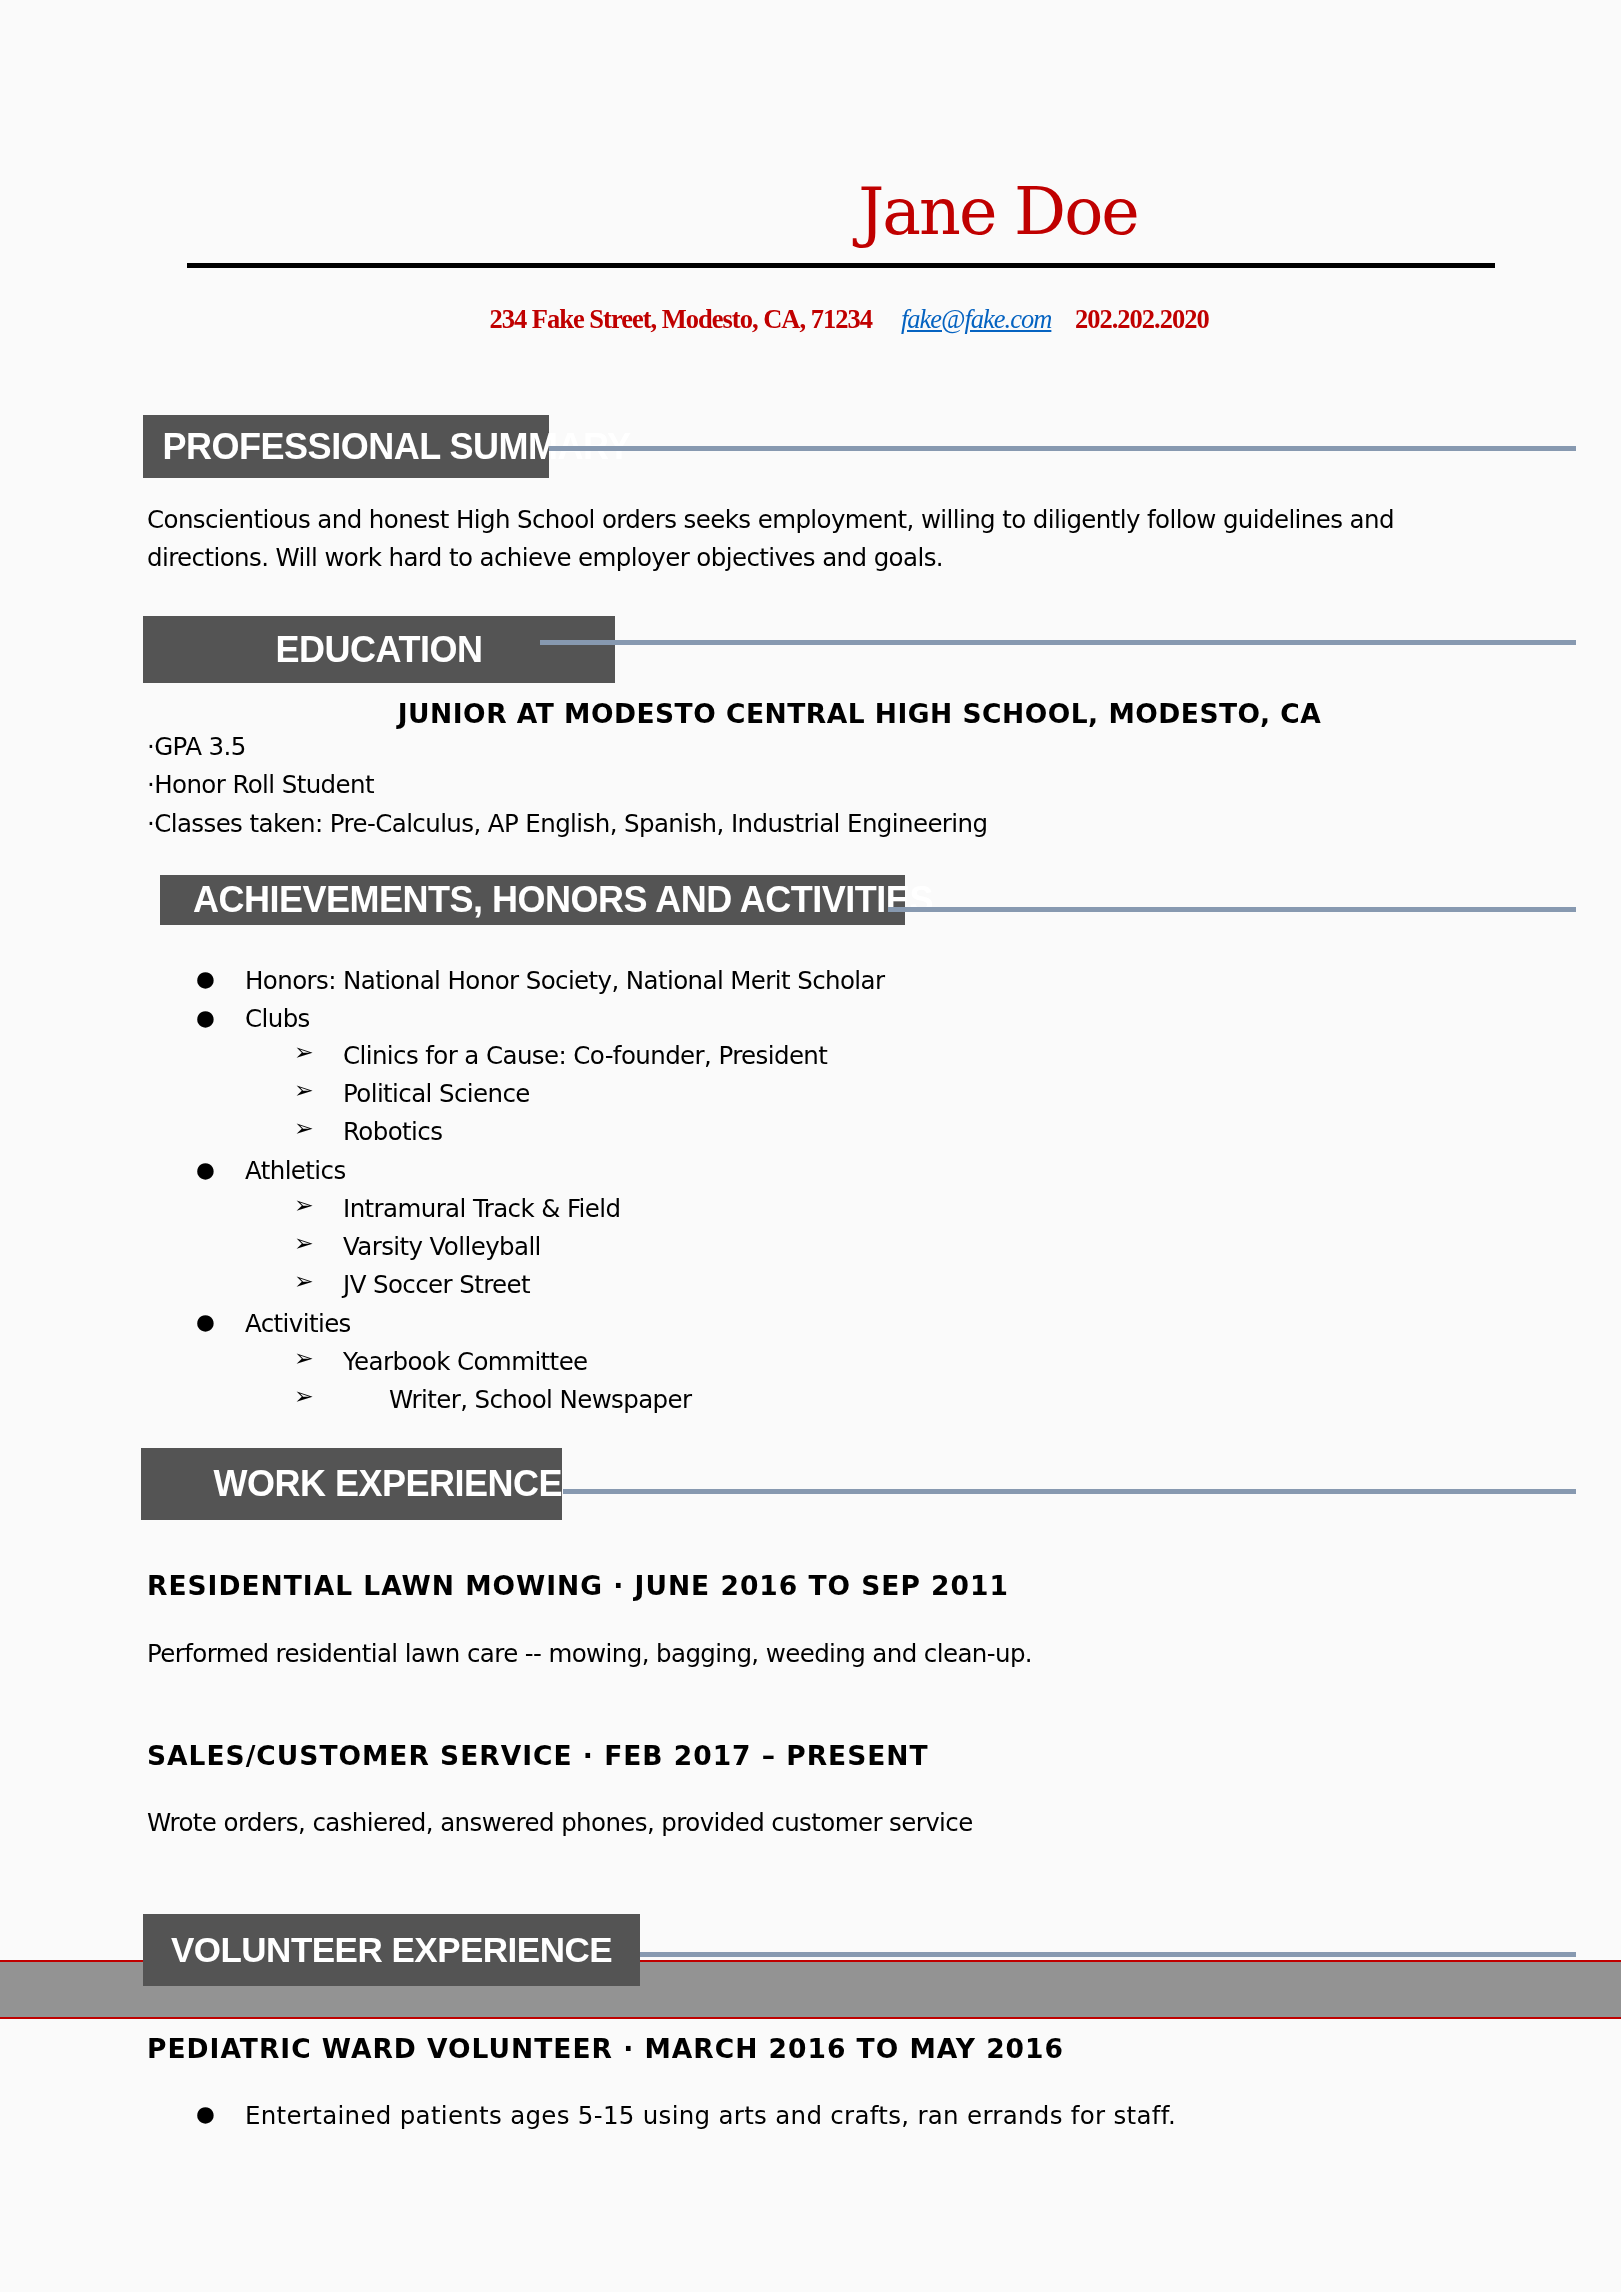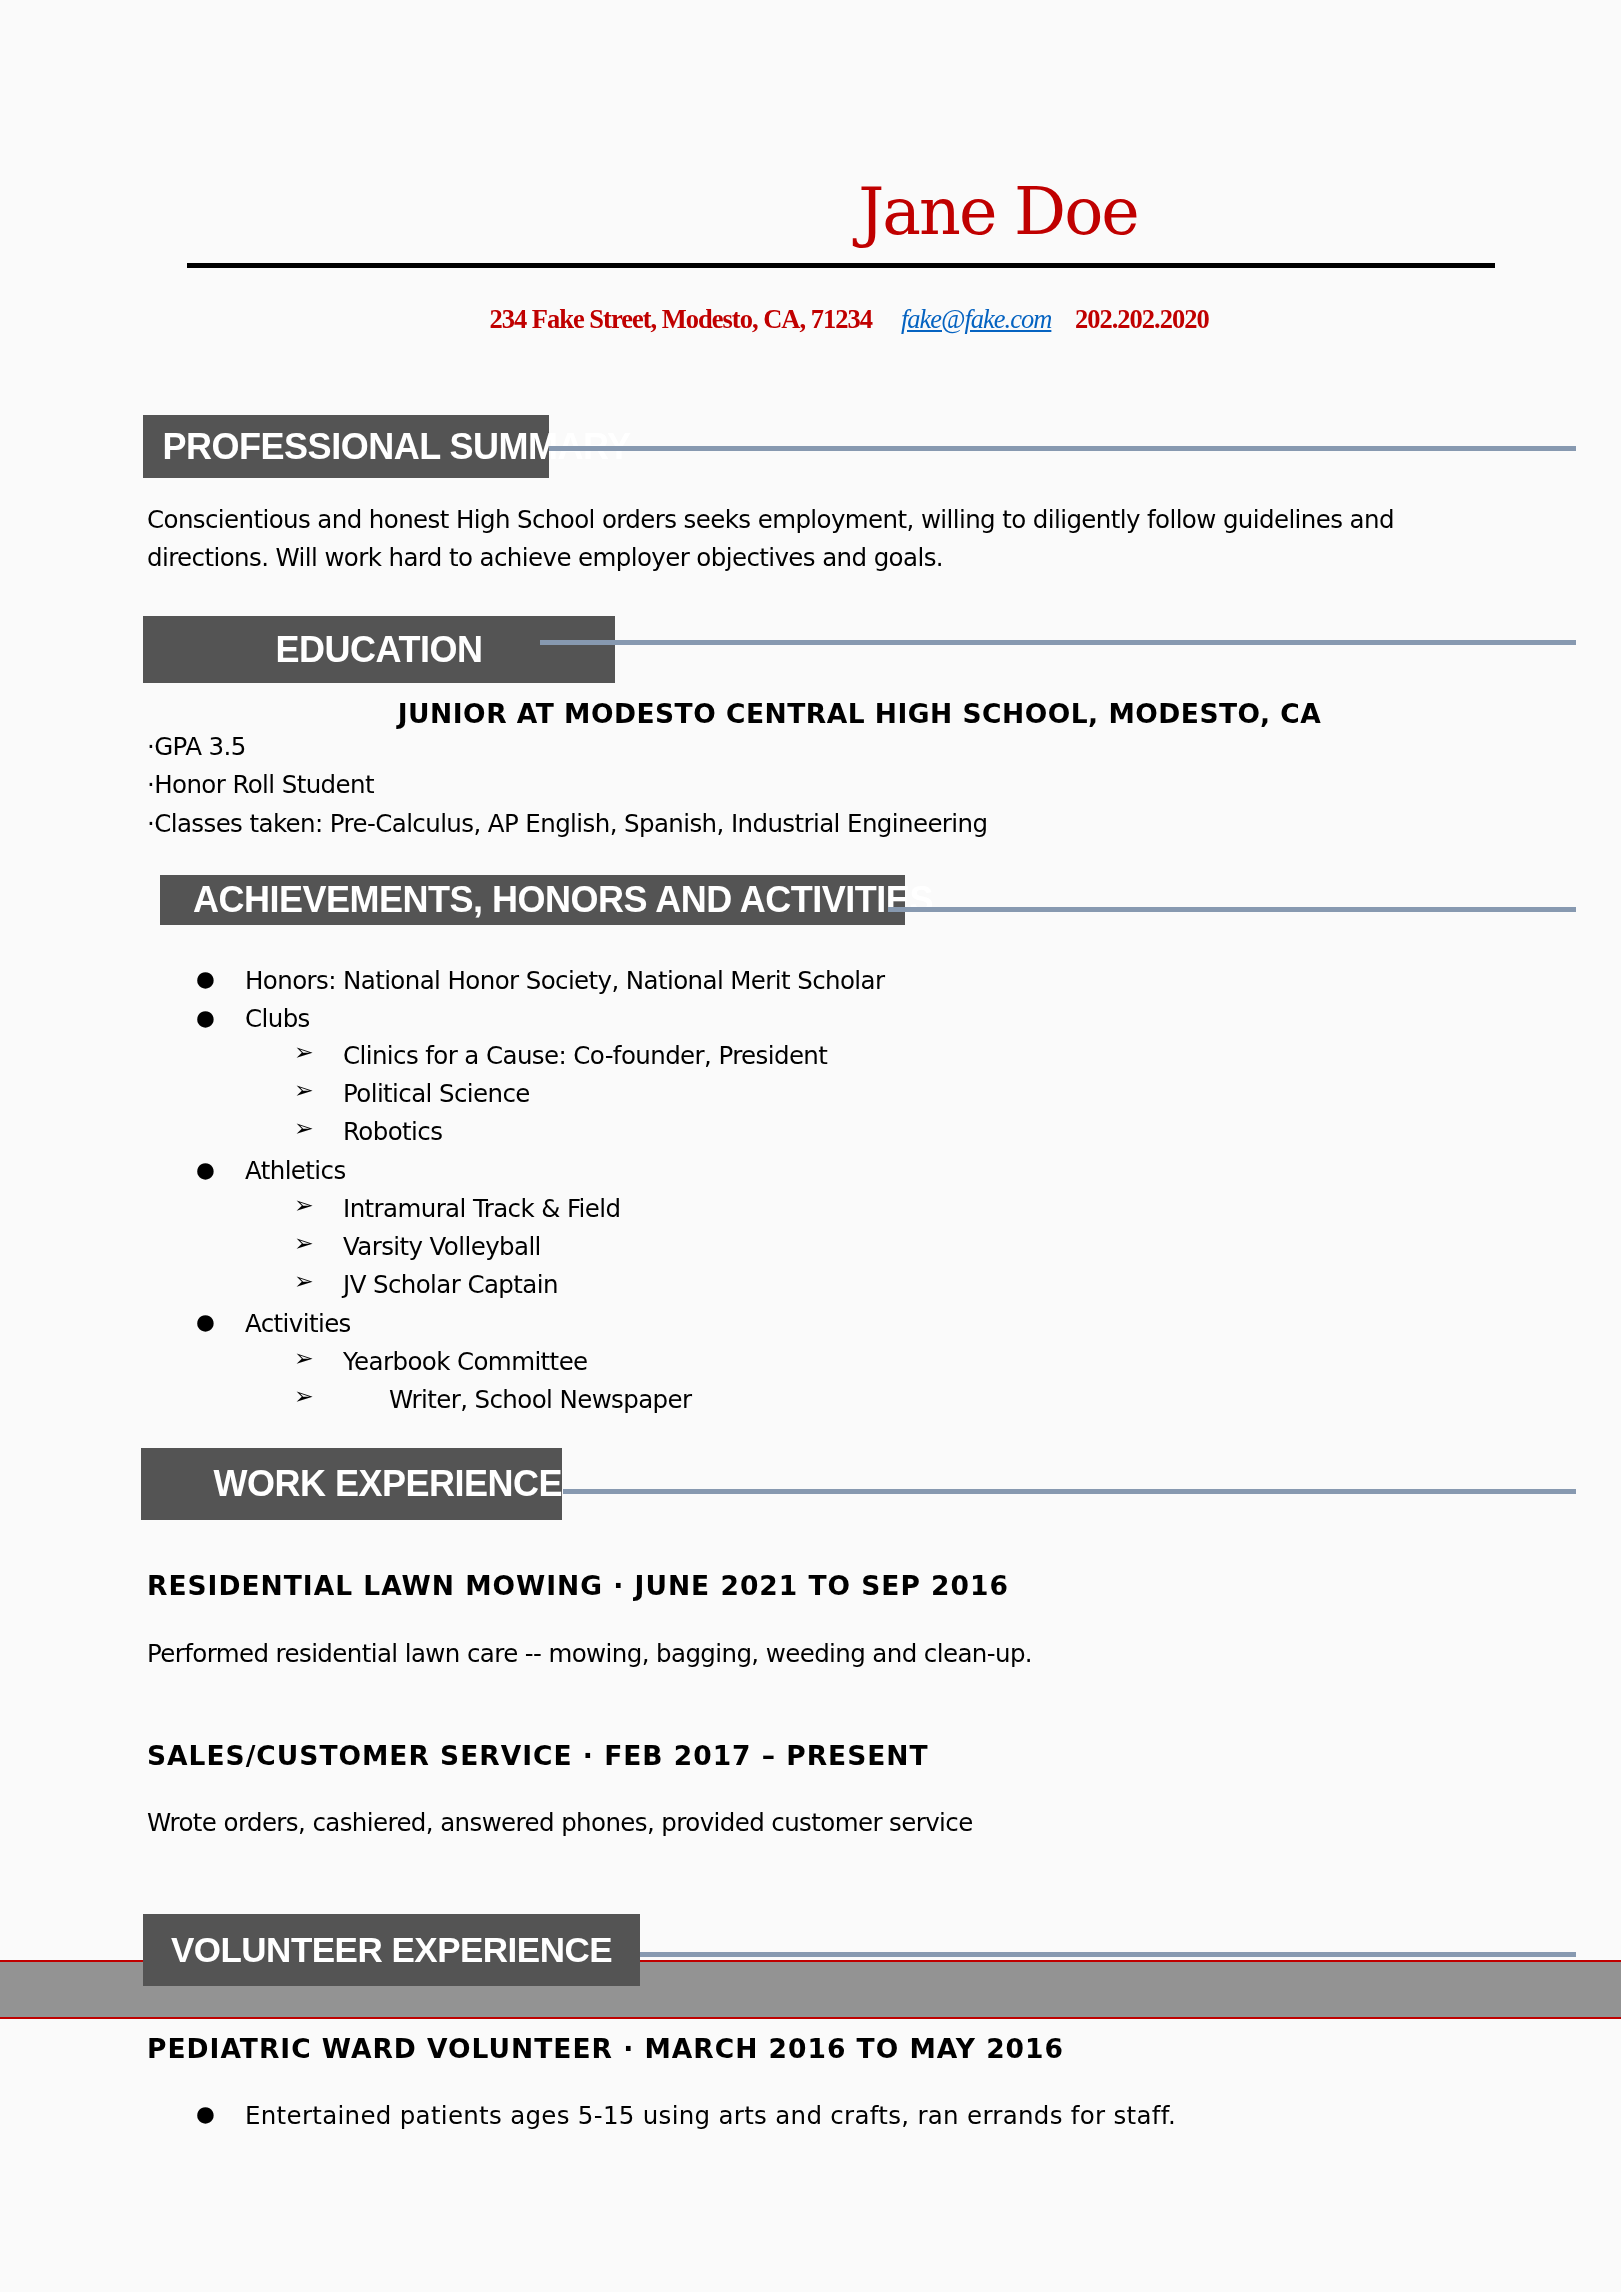--- a/index.html
+++ b/index.html
@@ -90,38 +90,38 @@
   <span class="abs bullet-dot" style="left:196px; top:1157px;">●</span>
   <div class="abs body-text" style="left:245px; top:1152px;">Athletics</div>
 
   <span class="abs arrow" style="left:294px; top:1191px;">➢</span>
   <div class="abs body-text" style="left:343px; top:1190px;">Intramural Track &amp; Field</div>
 
   <span class="abs arrow" style="left:294px; top:1229px;">➢</span>
   <div class="abs body-text" style="left:343px; top:1228px;">Varsity Volleyball</div>
 
   <span class="abs arrow" style="left:294px; top:1267px;">➢</span>
-  <div class="abs body-text" style="left:343px; top:1266px;">JV Scholar Captain</div>
+  <div class="abs body-text" style="left:343px; top:1266px;">JV Soccer Street</div>
 
   <span class="abs bullet-dot" style="left:196px; top:1309px;">●</span>
   <div class="abs body-text" style="left:245px; top:1305px;">Activities</div>
 
   <span class="abs arrow" style="left:294px; top:1344px;">➢</span>
   <div class="abs body-text" style="left:343px; top:1343px;">Yearbook Committee</div>
 
   <span class="abs arrow" style="left:294px; top:1382px;">➢</span>
   <div class="abs body-text" style="left:343px; top:1381px;margin-left:46px;">Writer, School Newspaper</div>
 </div>
 
 <div class="abs sec-bar" style="left:141px; top:1448px; width:421px; height:72px; justify-content:flex-end;">
   <span>WORK EXPERIENCE</span>
 </div>
 <div class="abs sec-line" style="left:563px; top:1489px; width:1013px;"></div>
 
-<div class="abs heading" style="left:147px; top:1566px;">RESIDENTIAL LAWN MOWING · JUNE 2021 TO SEP 2016</div>
+<div class="abs heading" style="left:147px; top:1566px;">RESIDENTIAL LAWN MOWING · JUNE 2016 TO SEP 2011</div>
 <div class="abs body-text" style="left:147px; top:1635px;">Performed residential lawn care -- mowing, bagging, weeding and clean-up.</div>
 <div class="abs heading" style="left:147px; top:1736px;">SALES/CUSTOMER SERVICE · FEB 2017 – PRESENT</div>
 <div class="abs body-text" style="left:147px; top:1804px;">Wrote orders, cashiered, answered phones, provided customer service</div>
 
 <div class="abs sec-line" style="left:640px; top:1952px; width:936px;"></div>
 <div class="abs band"></div>
 <div class="abs sec-bar" style="left:143px; top:1914px; width:497px; height:72px; justify-content:center; font-size:35px; font-weight:bold;">
   <span>VOLUNTEER EXPERIENCE</span>
 </div>
 

